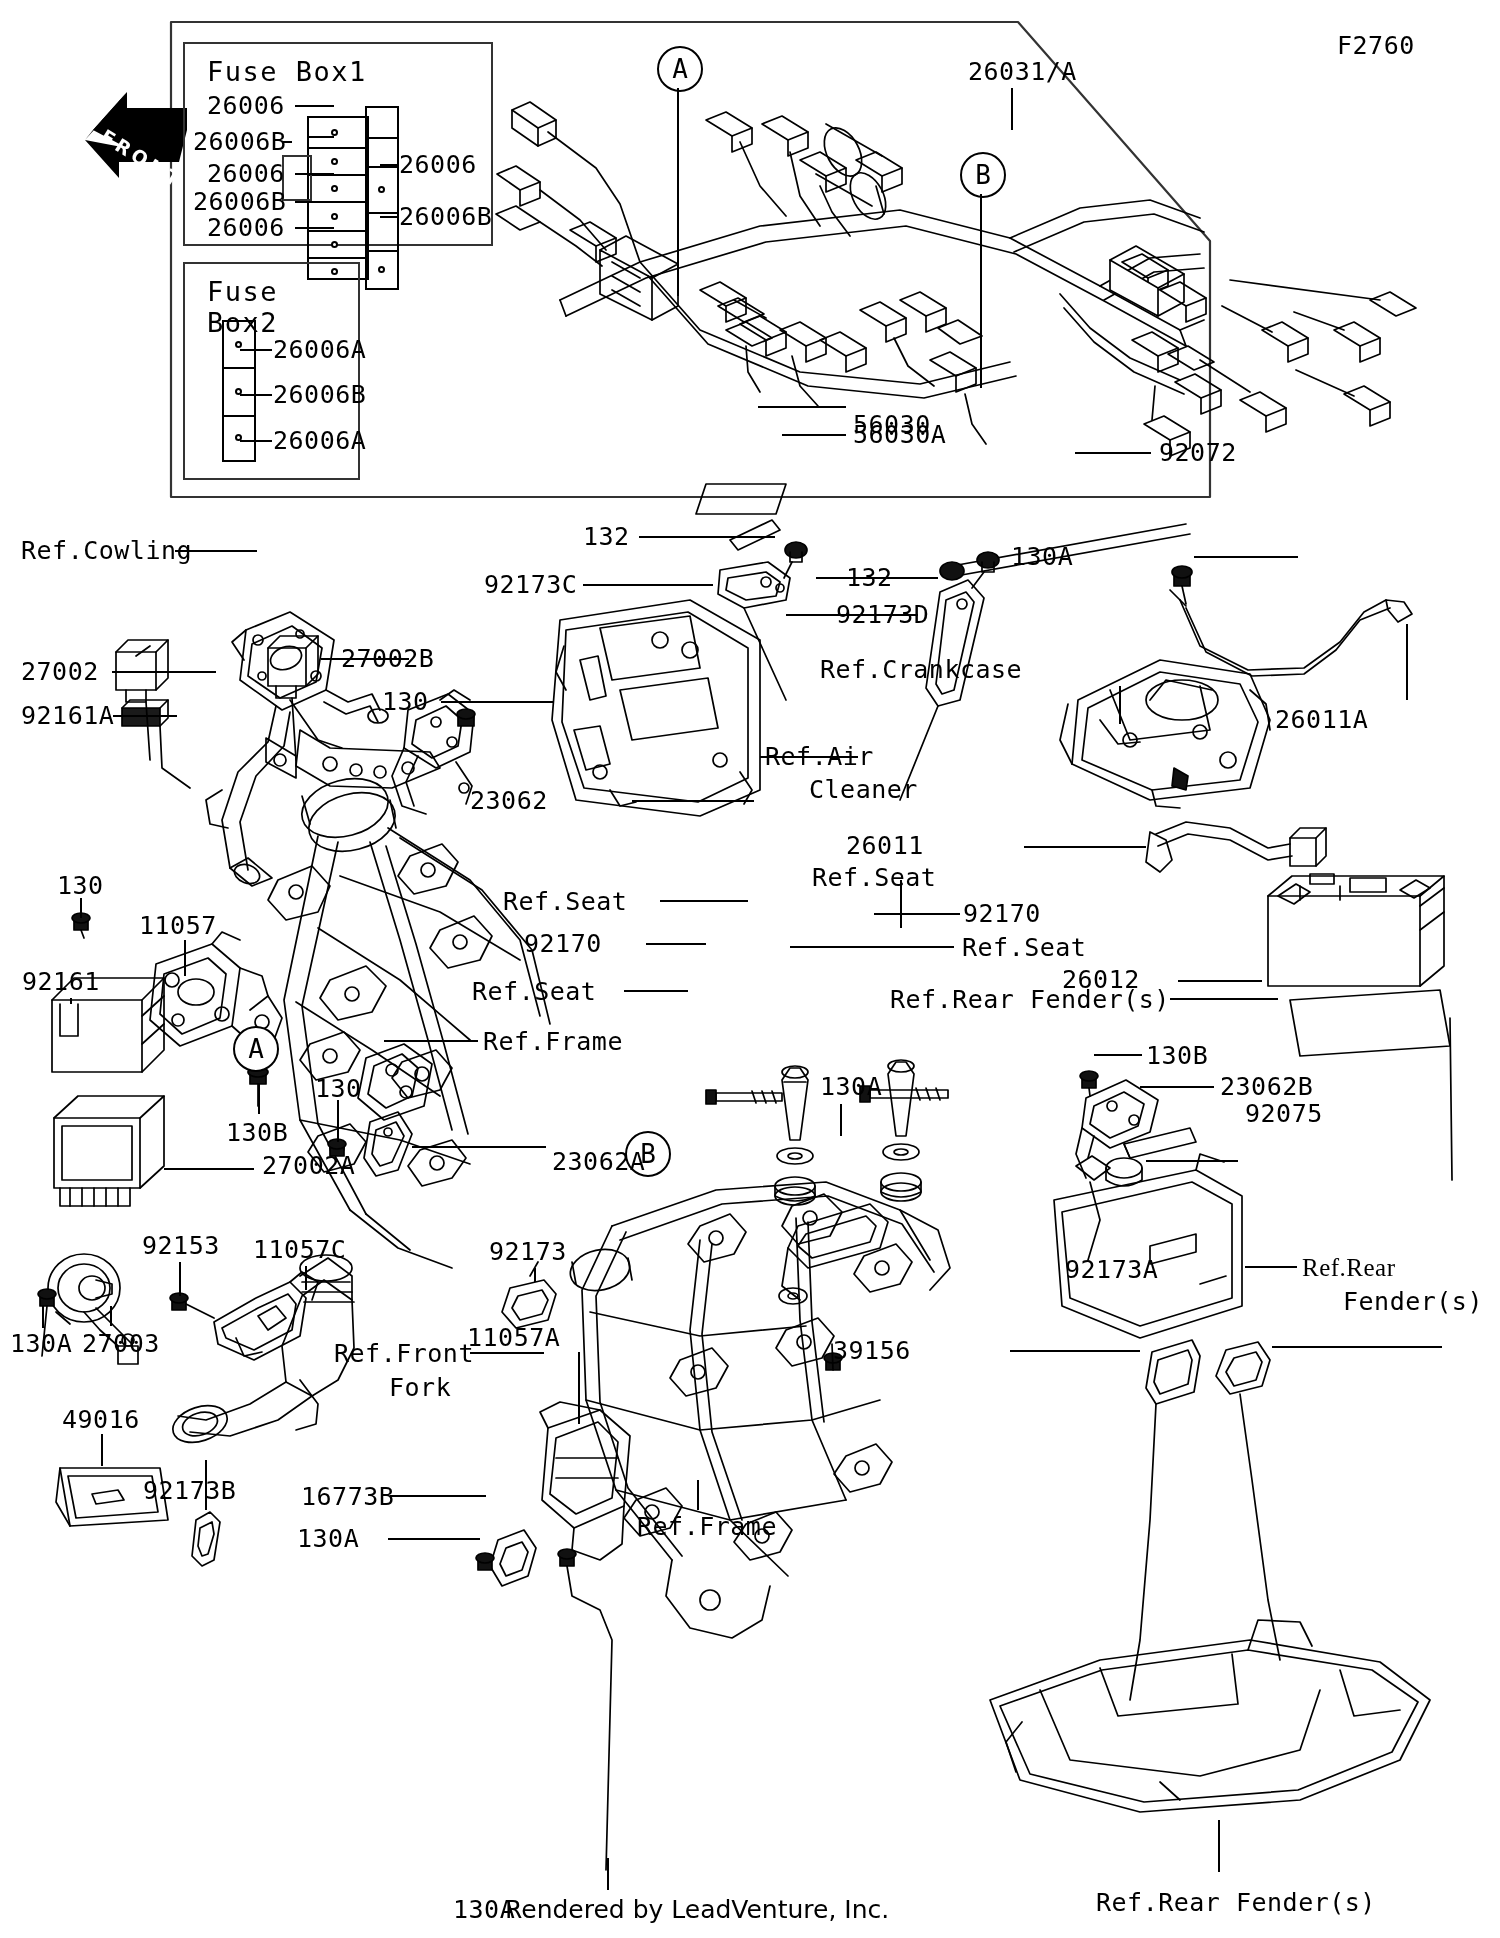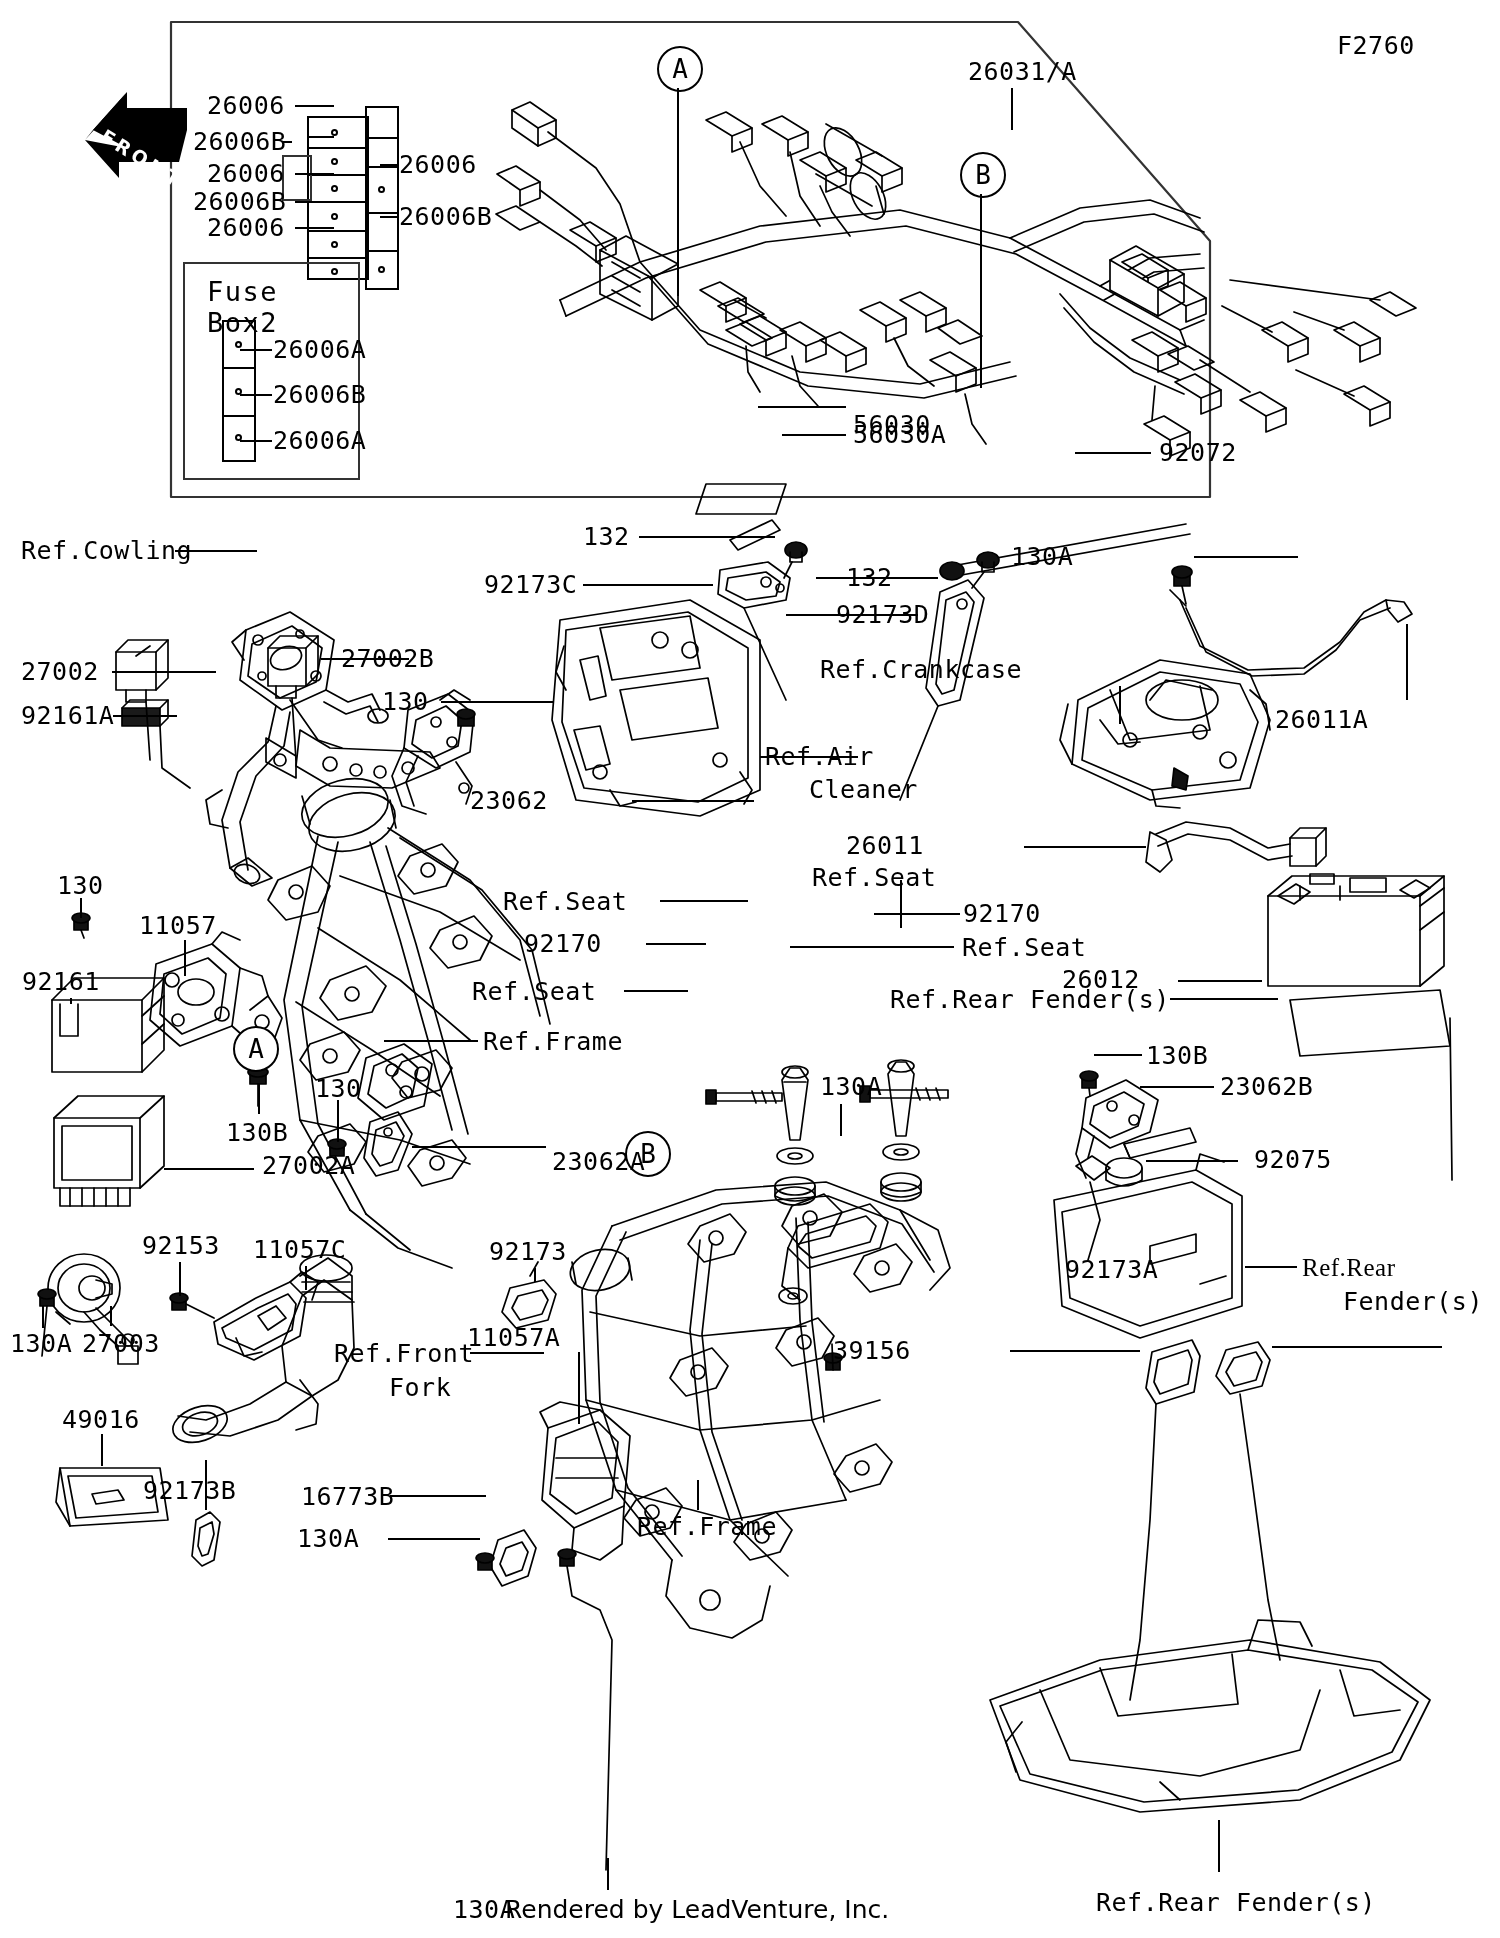--- a/index.html
+++ b/index.html
@@ -611,20 +611,23 @@
     <svg viewBox="0 0 135 110" width="135" height="110" aria-hidden="true">
       <g>
         <path d="M38 52 L72 14 L72 30 L132 30 L132 52 L72 52 L72 70 Z" fill="#000"></path>
         <path d="M30 62 L64 24 L72 14 L38 52 Z" fill="#000"></path>
         <path d="M30 62 L64 100 L64 84 L124 84 L132 52 L72 52 L72 70 Z" fill="#000"></path>
         <text x="44" y="62" transform="rotate(32 44 62)" font-family="'DejaVu Sans','Liberation Sans',sans-serif" font-size="19" font-weight="700" fill="#fff" letter-spacing="4">FRONT</text>
       </g>
     </svg>
   </div>
 
+  <div class="fusebox" style="left:183px;top:42px;width:306px;height:200px;">
+    <div class="title">Fuse Box1</div>
+  </div>
 
   <div class="fstack" style="left:307px;top:116px;width:58px;height:160px;">
     <div class="cell" style="height:29px;">
         <span class="dot" style="left:22px;top:11px;"></span>
       </div>
     <div class="cell" style="height:25px;">
         <span class="dot" style="left:22px;top:9px;"></span>
       </div>
     <div class="cell" style="height:25px;">
         <span class="dot" style="left:22px;top:9px;"></span>
@@ -850,21 +853,21 @@
   <div class="lbl" style="left:22px;top:968px;">92161</div>
   <div class="lbl" style="left:1062px;top:966px;">26012</div>
   <div class="lbl ref" style="left:472px;top:978px;">Ref.Seat</div>
   <div class="lbl ref" style="left:890px;top:986px;">Ref.Rear Fender(s)</div>
   <div class="lbl ref" style="left:483px;top:1028px;">Ref.Frame</div>
   <div class="lbl" style="left:1146px;top:1042px;">130B</div>
   <div class="lbl" style="left:315px;top:1075px;">130</div>
   <div class="lbl" style="left:1220px;top:1073px;">23062B</div>
   <div class="lbl" style="left:820px;top:1073px;">130A</div>
   <div class="lbl" style="left:226px;top:1119px;">130B</div>
-  <div class="lbl" style="left:1245px;top:1146px;margin-left:9px;">92075</div>
+  <div class="lbl" style="left:1245px;top:1100px;">92075</div>
   <div class="lbl" style="left:552px;top:1148px;">23062A</div>
   <div class="lbl" style="left:262px;top:1152px;">27002A</div>
   <div class="lbl" style="left:142px;top:1232px;">92153</div>
   <div class="lbl" style="left:253px;top:1236px;">11057C</div>
   <div class="lbl" style="left:489px;top:1238px;">92173</div>
   <div class="lbl ref" style="left:1302px;top:1254px;font-family:Liberation Serif, serif;">Ref.Rear</div>
   <div class="lbl ref" style="left:1343px;top:1288px;">Fender(s)</div>
   <div class="lbl" style="left:10px;top:1330px;">130A</div>
   <div class="lbl" style="left:82px;top:1330px;">27003</div>
   <div class="lbl" style="left:467px;top:1324px;">11057A</div>

